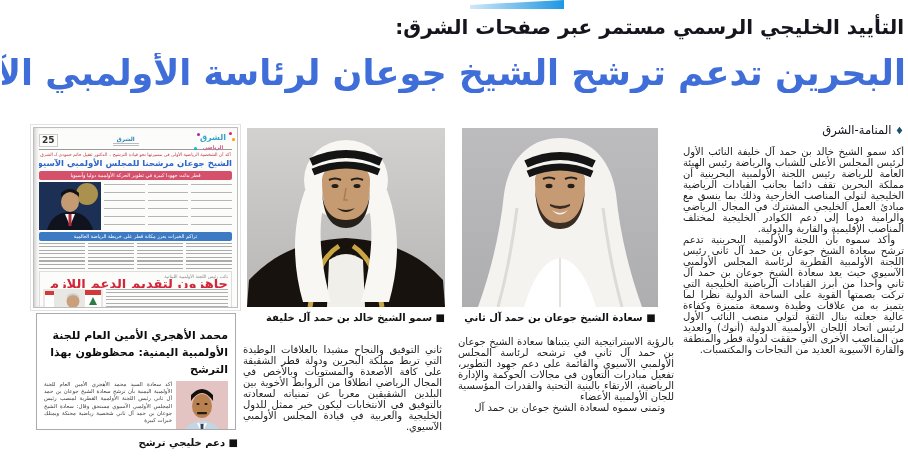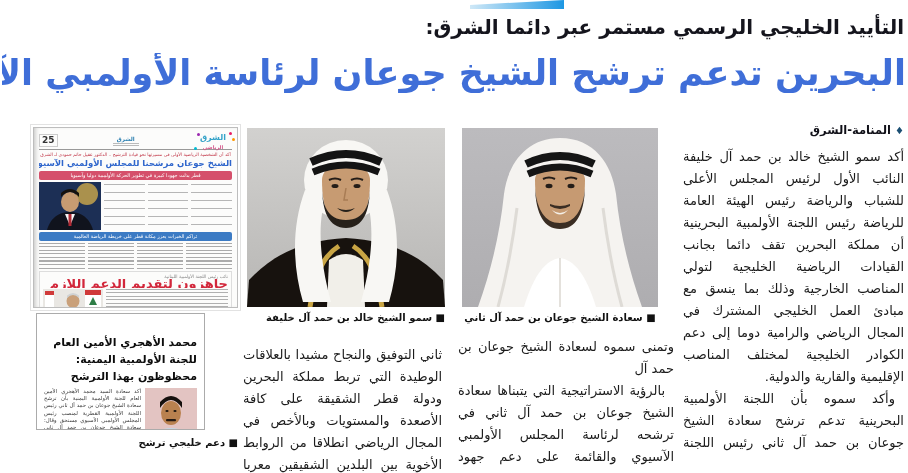--- a/index.html
+++ b/index.html
@@ -14,23 +14,23 @@
     clip-path:polygon(0 100%,0 55%,100% 0,100% 100%);}
 
   
   #kicker{right:4px;top:15px;width:560px;text-align:right;
     font-size:20px;font-weight:bold;color:#15151d;}
   #headline{right:2px;top:53px;width:904px;text-align:right;white-space:nowrap;
     overflow:hidden;font-size:35px;font-weight:bold;color:#3f6ed8;}
 
   
   #dateline{left:683px;top:123px;width:221px;
-    font-size:11.5px;font-weight:bold;color:#101018;}
+    font-size:11.5px;font-weight:normal;color:#101018;}
   #dateline .diamond{color:#1b4f73;font-size:10px;}
-  .col{font-size:13px;line-height:22px;color:#1b1b1b;text-align:justify;
+  .col{font-size:10px;line-height:11px;color:#1b1b1b;text-align:justify;
     overflow:hidden;}
   .col p{margin:0;}
   .col p + p{text-indent:9px;}
   #colA{left:683px;top:146px;width:221px;height:308px;}
   #colB{left:458px;top:336px;width:216px;height:135px;}
   #colC{left:243px;top:344px;width:199px;height:135px;}
 
   
   .photo{overflow:hidden;background:#bdbcba;}
   #photoKhalid{left:247px;top:128px;width:198px;height:179px;}
@@ -77,50 +77,50 @@
   .subKicker{font-size:4.5px;color:#8a8a8a;text-align:right;line-height:5px;
     white-space:nowrap;overflow:hidden;}
   .subHeadline{font-size:13px;font-weight:bold;color:#d2273b;
     text-align:right;line-height:9px;white-space:nowrap;overflow:hidden;}
   .subRow{display:flex;gap:3px;height:30px;margin-top:1px;}
   .subText{flex:1;background:
     repeating-linear-gradient(to bottom,#b0b0b0 0 1px,transparent 1px 3.5px);}
   .lbphoto{width:60px;height:30px;overflow:hidden;}
 
   
-  #yemen{left:36px;top:313px;width:169px;height:117px;background:#fff;
-    border:1px solid #ababab;padding:20px 7px;box-sizing:border-box;
+  #yemen{left:36px;top:313px;width:200px;height:117px;background:#fff;
+    border:1px solid #ababab;padding:13px 7px;box-sizing:border-box;
     overflow:hidden;}
   #yemen .hd{font-size:11px;font-weight:bold;color:#0c0c0c;line-height:17px;
     text-align:right;}
   #yemen .row{display:flex;gap:4px;margin-top:3px;}
   #yemen .bd{flex:1;font-size:5.4px;line-height:7.2px;color:#3a3a3a;
     text-align:justify;overflow:hidden;max-height:62px;}
   .yphoto{width:52px;height:60px;overflow:hidden;}
 </style>
 </head>
 <body>
 
 <div id="wedge" class="abs"></div>
 
-<div id="kicker" class="abs rtl">التأييد الخليجي الرسمي مستمر عبر دائما الشرق:</div>
+<div id="kicker" class="abs rtl">التأييد الخليجي الرسمي مستمر عبر صفحات الشرق:</div>
 <div id="headline" class="abs rtl">البحرين تدعم ترشح الشيخ جوعان لرئاسة الأولمبي الآسيوي</div>
 
 <div id="dateline" class="abs rtl">
   <span class="diamond">♦</span>
   <span>المنامة-الشرق</span>
 </div>
 
 <div id="colA" class="abs rtl col">
   <p>أكد سمو الشيخ خالد بن حمد آل خليفة النائب الأول لرئيس المجلس الأعلى للشباب والرياضة رئيس الهيئة العامة للرياضة رئيس اللجنة الأولمبية البحرينية أن مملكة البحرين تقف دائما بجانب القيادات الرياضية الخليجية لتولي المناصب الخارجية وذلك بما ينسق مع مبادئ العمل الخليجي المشترك في المجال الرياضي والرامية دوما إلى دعم الكوادر الخليجية لمختلف المناصب الإقليمية والقارية والدولية.</p>
   <p>وأكد سموه بأن اللجنة الأولمبية البحرينية تدعم ترشح سعادة الشيخ جوعان بن حمد آل ثاني رئيس اللجنة الأولمبية القطرية لرئاسة المجلس الأولمبي الآسيوي حيث يعد سعادة الشيخ جوعان بن حمد آل ثاني واحدا من أبرز القيادات الرياضية الخليجية التي تركت بصمتها القوية على الساحة الدولية نظرا لما يتميز به من علاقات وطيدة وسمعة متميزة وكفاءة عالية جعلته ينال الثقة لتولي منصب النائب الأول لرئيس اتحاد اللجان الأولمبية الدولية (أنوك) والعديد من المناصب الأخرى التي حققت لدولة قطر والمنطقة والقارة الآسيوية العديد من النجاحات والمكتسبات.</p>
 </div>
 <div id="colB" class="abs rtl col">
+  <p>بالرؤية الاستراتيجية التي يتبناها سعادة الشيخ جوعان بن حمد آل ثاني في ترشحه لرئاسة المجلس الأولمبي الآسيوي والقائمة على دعم جهود التطوير، تفعيل مبادرات التعاون في مجالات الحوكمة والإدارة الرياضية، الارتقاء بالبنية التحتية والقدرات المؤسسية للجان الأولمبية الأعضاء</p>
   <p>وتمنى سموه لسعادة الشيخ جوعان بن حمد آل</p>
-  <p>بالرؤية الاستراتيجية التي يتبناها سعادة الشيخ جوعان بن حمد آل ثاني في ترشحه لرئاسة المجلس الأولمبي الآسيوي والقائمة على دعم جهود التطوير، تفعيل مبادرات التعاون في مجالات الحوكمة والإدارة الرياضية، الارتقاء بالبنية التحتية والقدرات المؤسسية للجان الأولمبية الأعضاء</p>
 </div>
 <div id="colC" class="abs rtl col">
   <p>ثاني التوفيق والنجاح مشيدا بالعلاقات الوطيدة التي تربط مملكة البحرين ودولة قطر الشقيقة على كافة الأصعدة والمستويات وبالأخص في المجال الرياضي انطلاقا من الروابط الأخوية بين البلدين الشقيقين معربا عن تمنياته لسعادته بالتوفيق في الانتخابات ليكون خير ممثل للدول الخليجية والعربية في قيادة المجلس الأولمبي الآسيوي.</p>
 </div>
 
 <div id="photoKhalid" class="abs photo">
   <svg viewBox="0 0 198 179" width="198" height="179">
     <defs>
       <linearGradient id="kbg" x1="0" y1="0" x2="0" y2="1">
         <stop offset="0" stop-color="#d2d1cf"></stop>

